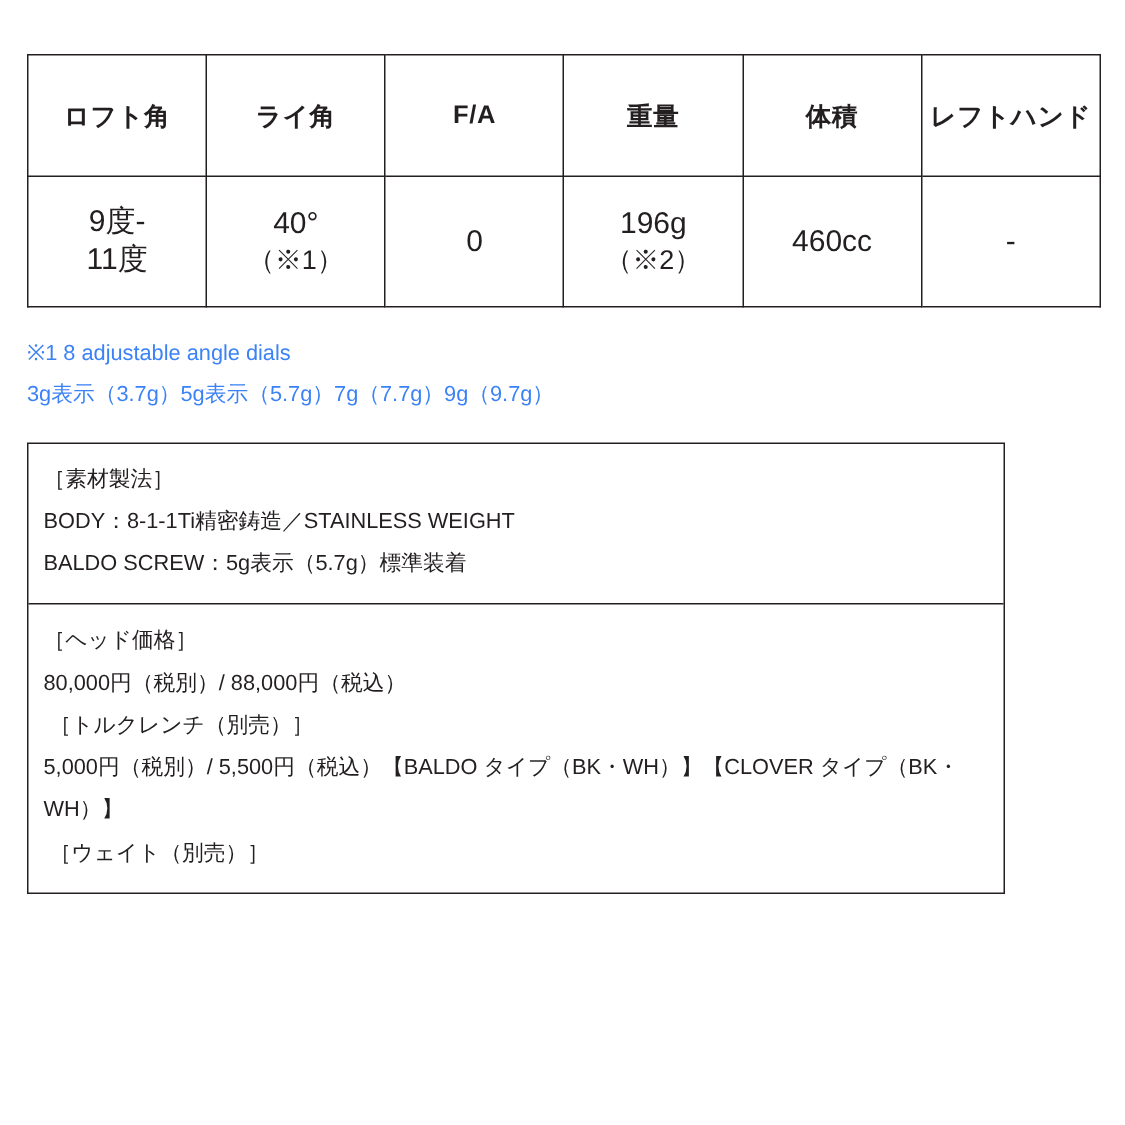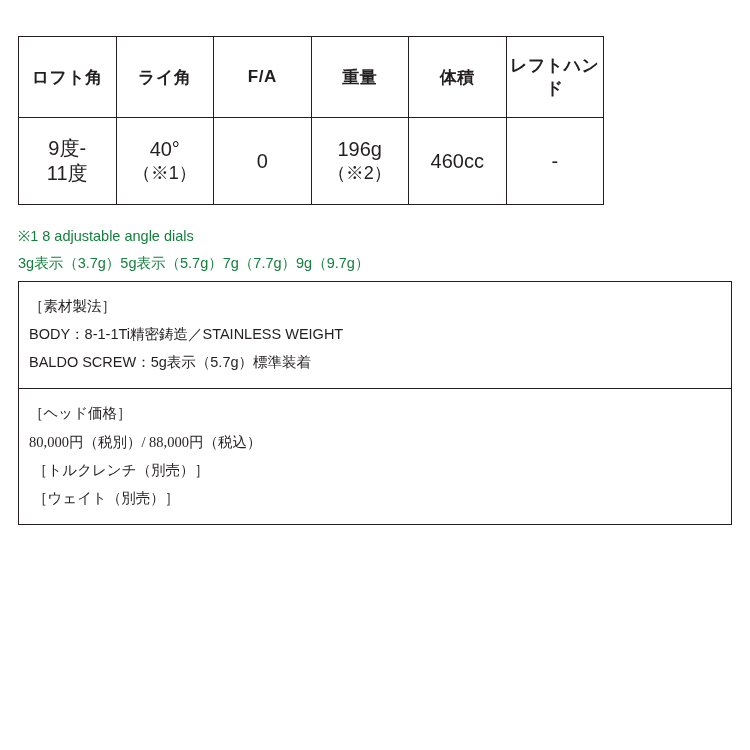--- a/index.html
+++ b/index.html
@@ -17,21 +17,21 @@
   .page {
     position: relative;
     width: 750px;
     height: 750px;
     box-sizing: border-box;
     padding: 36px 18px 10px 18px;
   }
 
   
   table.spec {
-    width: 586px;
+    width: 716px;
     border-collapse: collapse;
     table-layout: fixed;
     border: 1px solid #231f20;
   }
   table.spec td, table.spec th {
     border: 1px solid #231f20;
     text-align: center;
     vertical-align: middle;
     padding: 0;
   }
@@ -52,41 +52,40 @@
   }
   .sub {
     font-size: 18px;
   }
 
   
   .notes {
     margin-top: 18px;
     font-size: 14.5px;
     line-height: 1.85;
-    color: #15803d;
+    color: #3b82f6;
   }
   .notes div {
     white-space: nowrap;
   }
 
   
   .detail {
-    margin-top: 4px;
-    width: 714px;
+    margin-top: 18px;
+    width: 652px;
     border: 1px solid #231f20;
     box-sizing: border-box;
   }
   .detail .section {
     padding: 10px 10px 12px 10px;
     font-size: 14.5px;
     line-height: 1.95;
   }
   .detail .section + .section {
     border-top: 1px solid #231f20;
-    font-family: Liberation Serif, serif;
   }
   .detail .row {
     white-space: nowrap;
   }
   .detail .row.wrap {
     white-space: normal;
   }
   .pad1 { padding-left: 4px; }
 </style>
 </head>
@@ -156,19 +155,20 @@
       <div class="row">BODY：8-1-1Ti精密鋳造／STAINLESS WEIGHT</div>
       <div class="row">BALDO SCREW：5g表示（5.7g）標準装着</div>
     </div>
 
     <div class="section">
       <div class="row">［ヘッド価格］</div>
       <div class="row">80,000円（税別）/  88,000円（税込）</div>
 
       <div class="row pad1">［トルクレンチ（別売）］</div>
 
+      <div class="row wrap">5,000円（税別）/  5,500円（税込）【BALDO タイプ（BK・WH）】【CLOVER タイプ（BK・WH）】</div>
 
       <div class="row pad1">［ウェイト（別売）］</div>
     </div>
 
   </div>
 
 </div>
 
 </body></html>

